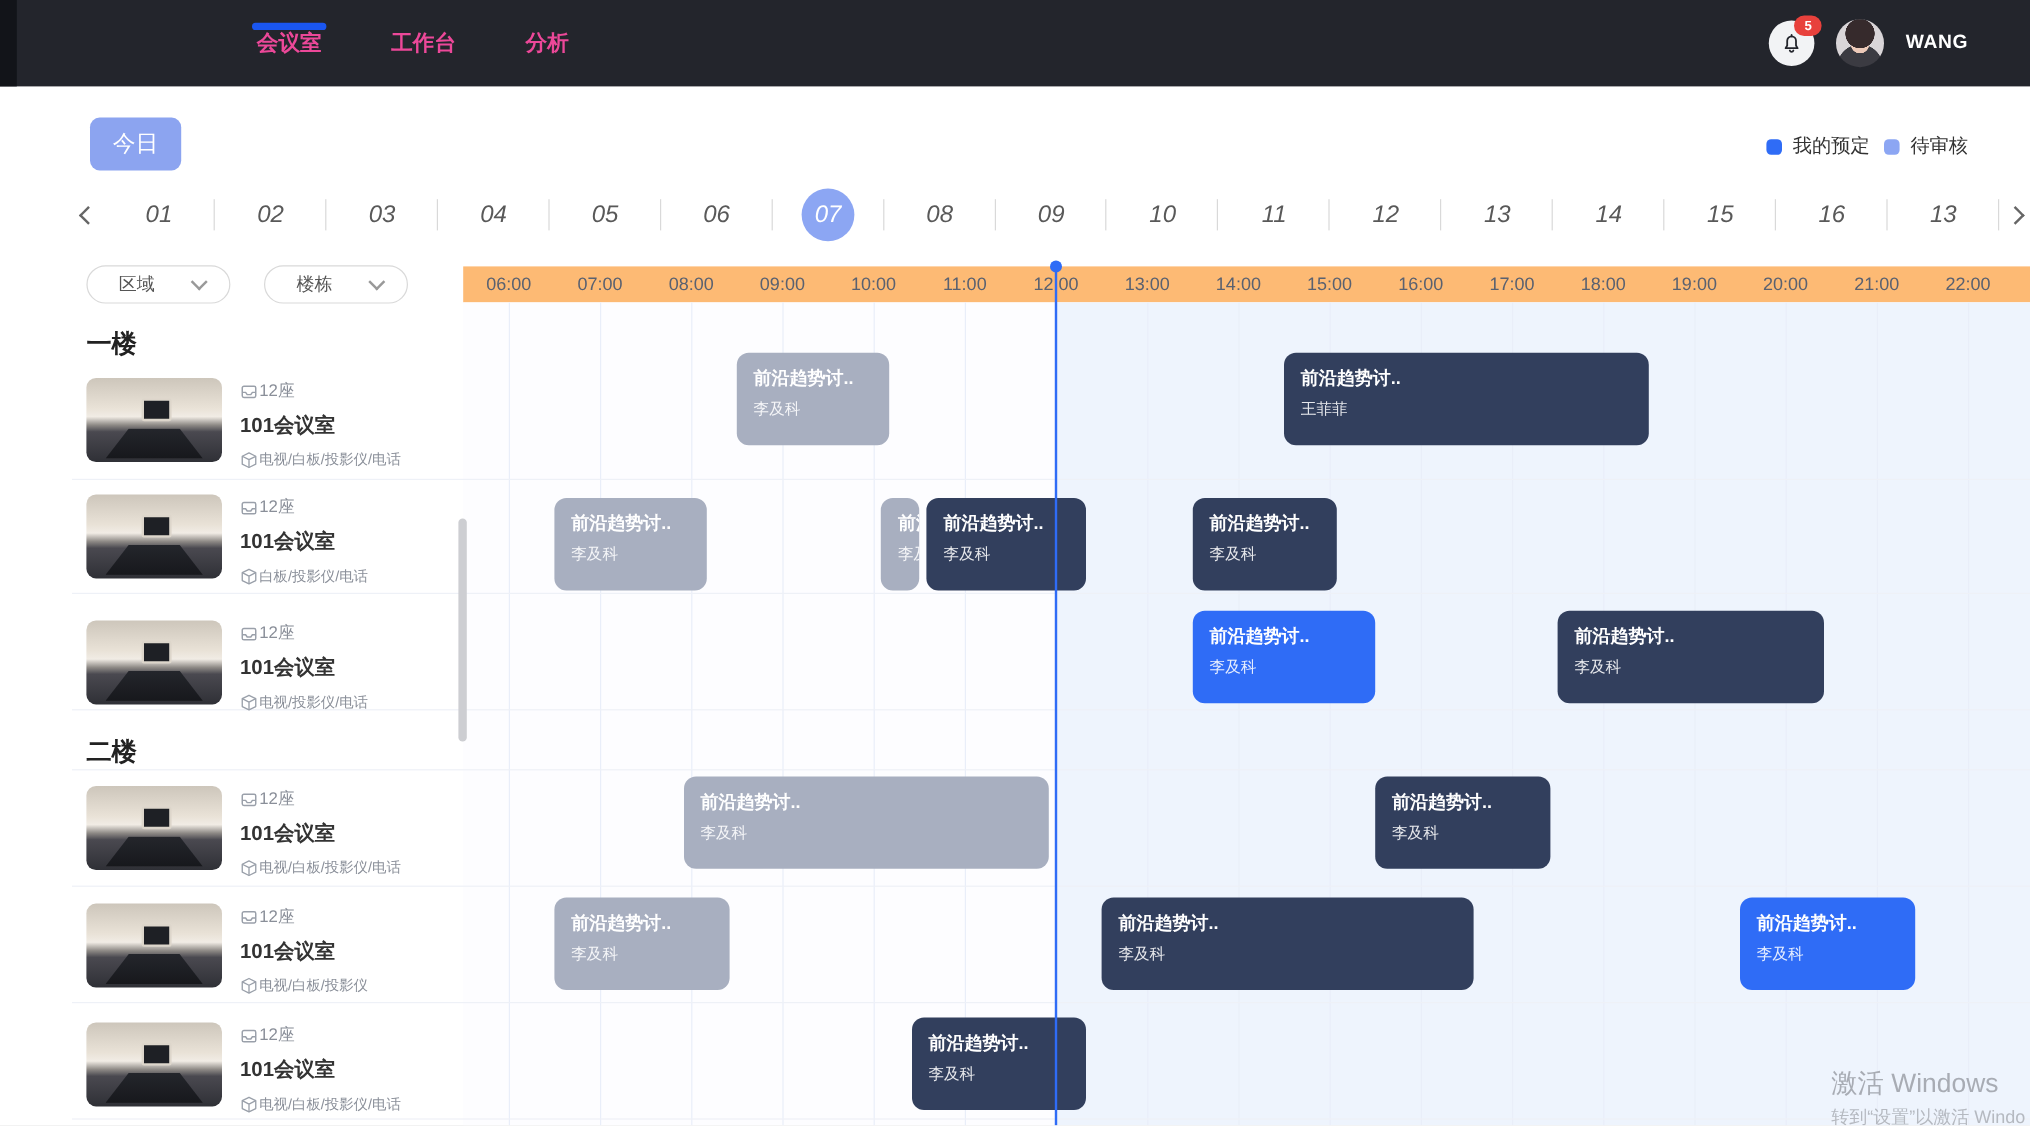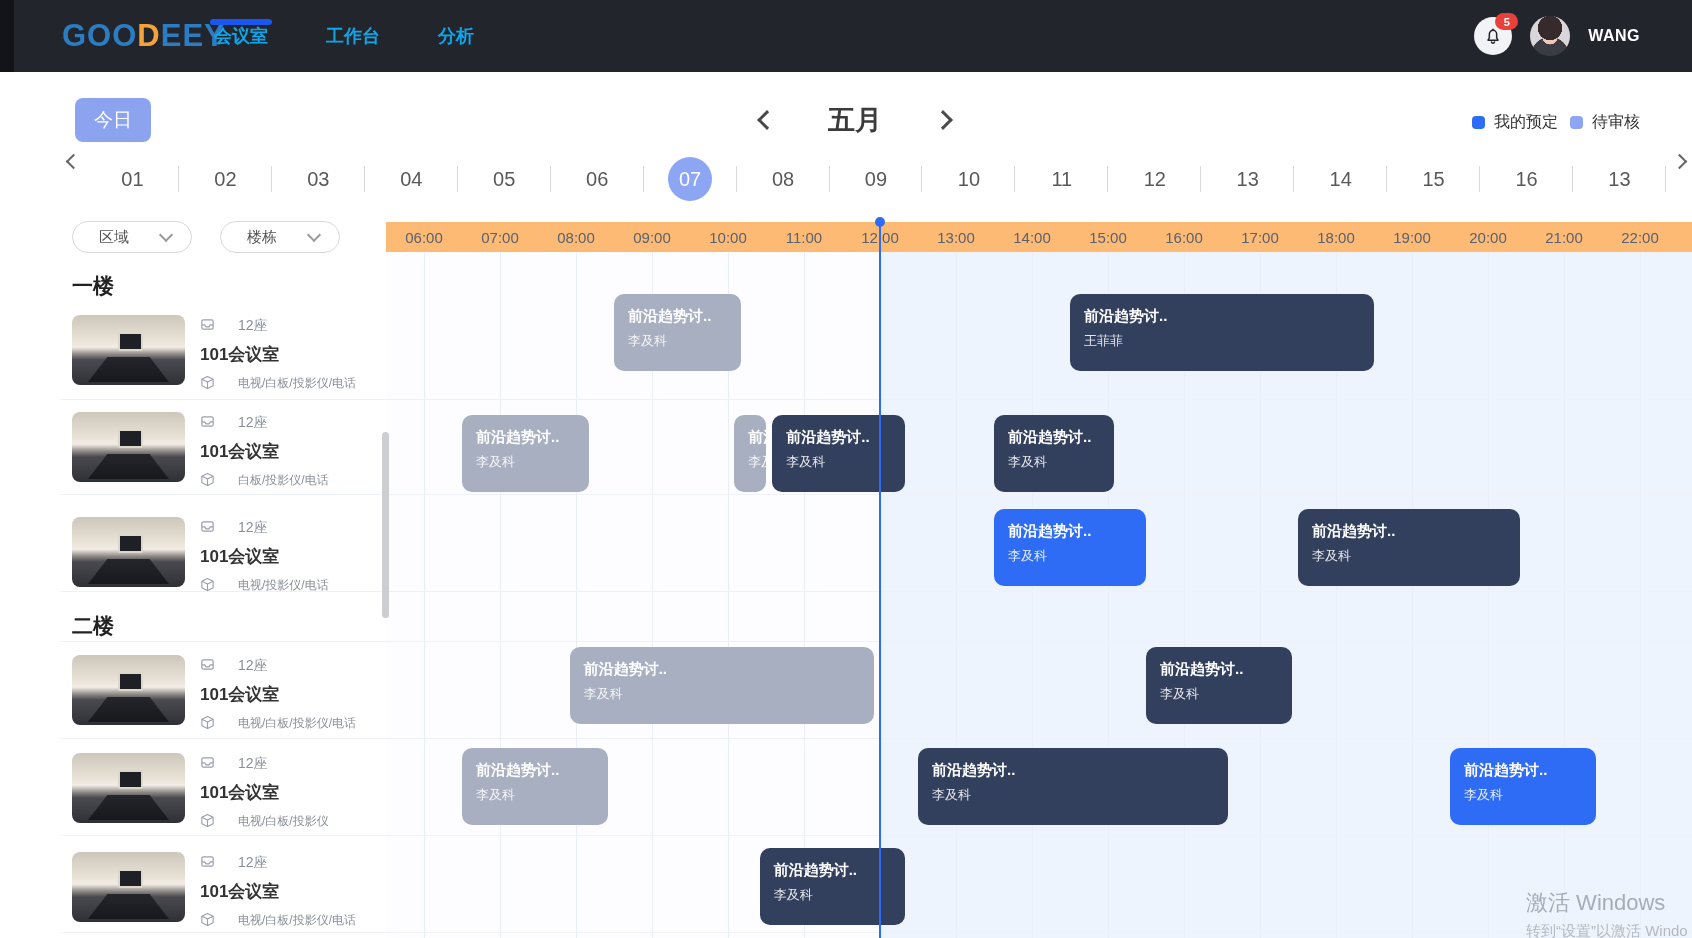--- a/index.html
+++ b/index.html
@@ -6,21 +6,21 @@
   #app{position:relative;width:1692px;height:938px;background:#ffffff;overflow:hidden;
        font-family:"Liberation Sans","DejaVu Sans",sans-serif;-webkit-font-smoothing:antialiased;}
   
   .topnav{position:absolute;left:0;top:0;width:1692px;height:72px;background:#23252c;}
   .topnav .edge{position:absolute;left:0;top:0;width:14px;height:72px;background:#121419;}
   .logo{position:absolute;left:62px;top:0;height:72px;display:flex;align-items:center;
         font-size:31px;font-weight:bold;letter-spacing:1px;}
   .logo .b{color:#2c7cc2;} .logo .o{color:#f2a33c;}
   .tabs{position:absolute;left:210px;top:0;height:72px;display:flex;gap:50px;}
   .tab{position:relative;height:72px;display:flex;align-items:center;padding:0 4px;
-       color:#0ea5e9;font-size:18px;font-weight:bold;cursor:pointer;}
+       color:#ec4899;font-size:18px;font-weight:bold;cursor:pointer;}
   .tab .bar{display:none;}
   .tab.active .bar{display:block;position:absolute;left:0;top:19px;width:100%;height:6px;
        border-radius:3px;background:#1a56f0;}
   .nav-right{position:absolute;right:52px;top:0;height:72px;display:flex;align-items:center;gap:18px;}
   .bell-wrap{position:relative;width:38px;height:38px;background:#f2f3f5;border-radius:50%;
        display:flex;align-items:center;justify-content:center;cursor:pointer;}
   .badge{position:absolute;top:-4px;right:-6px;min-width:17px;height:17px;border-radius:9px;
        background:#e8413c;color:#fff;font-size:11px;font-weight:bold;display:flex;
        align-items:center;justify-content:center;padding:0 3px;}
   .avatar{width:40px;height:40px;border-radius:50%;overflow:hidden;cursor:pointer;
@@ -38,21 +38,21 @@
        align-items:center;justify-content:space-between;}
   .month-label{font-size:27px;font-weight:bold;color:#3b3b3b;}
   .chev{display:inline-block;width:11px;height:11px;border-left:3px solid #4a4a4a;
        border-bottom:3px solid #4a4a4a;cursor:pointer;}
   .chev.left{transform:rotate(45deg);} .chev.right{transform:rotate(225deg);}
   .chev.sm{width:9px;height:9px;border-width:2px;border-color:#666;}
   .legend{position:absolute;right:52px;top:112px;display:flex;align-items:center;gap:12px;}
   .legend .item{display:flex;align-items:center;gap:9px;font-size:16px;color:#333;}
   .legend .dot{width:13px;height:13px;border-radius:4px;}
   
-  .datestrip{position:absolute;left:60px;top:156px;width:1632px;height:46px;display:flex;align-items:flex-start;}
+  .datestrip{position:absolute;left:60px;top:156px;width:1632px;height:46px;display:flex;align-items:center;font-style:italic;}
   .ds-arrow{width:26px;display:flex;justify-content:center;}
   #dates{flex:1;display:flex;height:46px;}
   .dcell{flex:1;display:flex;align-items:center;justify-content:center;position:relative;
        font-size:20px;color:#595959;cursor:pointer;}
   .dcell::after{content:"";position:absolute;right:0;top:10px;height:26px;width:1px;background:#d9d9d9;}
   .dcell .num{width:44px;height:44px;display:flex;align-items:center;justify-content:center;border-radius:50%;}
   .dcell.sel .num{background:#8ca6f3;color:#ffffff;}
   
   .pill{position:absolute;top:221px;height:32px;border:1px solid #d9d9d9;border-radius:16px;
        background:#fff;display:flex;align-items:center;justify-content:space-between;
@@ -78,44 +78,39 @@
   
   .section-title{position:absolute;left:72px;font-size:21px;font-weight:bold;color:#222;}
   .room{position:absolute;left:72px;width:300px;height:70px;cursor:pointer;}
   .room-photo{position:absolute;left:0;top:0;width:113px;height:70px;border-radius:8px;overflow:hidden;
        background:linear-gradient(180deg,#cdc6bb 0%,#e9e2d7 36%,#f1ece5 46%,#8e8a86 56%,#4a4950 64%,#2f3036 100%);}
   .room-photo::before{content:"";position:absolute;left:41%;top:24%;width:18%;height:22%;
        background:#1e2025;border:2px solid #ddd6cb;border-radius:2px;}
   .room-photo::after{content:"";position:absolute;left:14%;bottom:4%;width:72%;height:36%;
        background:linear-gradient(#24262c,#17181c);clip-path:polygon(24% 0,76% 0,100% 100%,0 100%);}
   .room-info{position:absolute;left:128px;top:0;}
-  .ri-line{display:flex;align-items:flex-start;gap:23px;}
+  .ri-line{display:flex;align-items:center;gap:1px;}
   .ri-seats{font-size:14px;color:#8a8f99;margin-top:2px;}
   .ri-name{font-size:17px;font-weight:bold;color:#333;margin-top:8px;}
   .ri-equip{font-size:12px;color:#8a8f99;margin-top:9px;}
   .icon-svg{flex:0 0 auto;display:block;}
   .scrollbar{position:absolute;left:382px;top:432px;width:7px;height:186px;border-radius:4px;
        background:#cdced2;z-index:7;cursor:pointer;}
   
   .watermark{position:absolute;left:1526px;top:888px;z-index:9;pointer-events:none;white-space:nowrap;}
   .wm1{font-size:22px;color:#a8acb4;}
   .wm2{font-size:15px;color:#b5b9c0;margin-top:4px;}
 </style>
 </head>
 <body>
 
 <div id="app">
 
   <header class="topnav">
     <div class="edge"></div>
-    <div class="logo">
-        <span class="b">GOO</span>
-        <span class="o">D</span>
-        <span class="b">EEY</span>
-      </div>
     <nav class="tabs" id="tabs">
         <div class="tab active">
           <div class="bar"></div>
           <div>会议室</div>
         </div>
         <div class="tab">
           <div>工作台</div>
         </div>
         <div class="tab">
           <div>分析</div>
@@ -129,25 +124,20 @@
             <path d="M12 5.2V3.8"></path>
         </svg>
         <span class="badge">5</span>
       </div>
       <div class="avatar"></div>
       <span class="username">WANG</span>
     </div>
   </header>
 
   <button class="btn-today">今日</button>
-  <div class="monthnav">
-    <span class="chev left"></span>
-    <span class="month-label">五月</span>
-    <span class="chev right"></span>
-  </div>
   <div class="legend">
     <span class="item">
       <span class="dot" id="dot-mine" style="background: rgb(47, 108, 246);"></span>
       <span>我的预定</span>
     </span>
     <span class="item">
       <span class="dot" id="dot-pending" style="background: rgb(140, 166, 243);"></span>
       <span>待审核</span>
     </span>
   </div>

